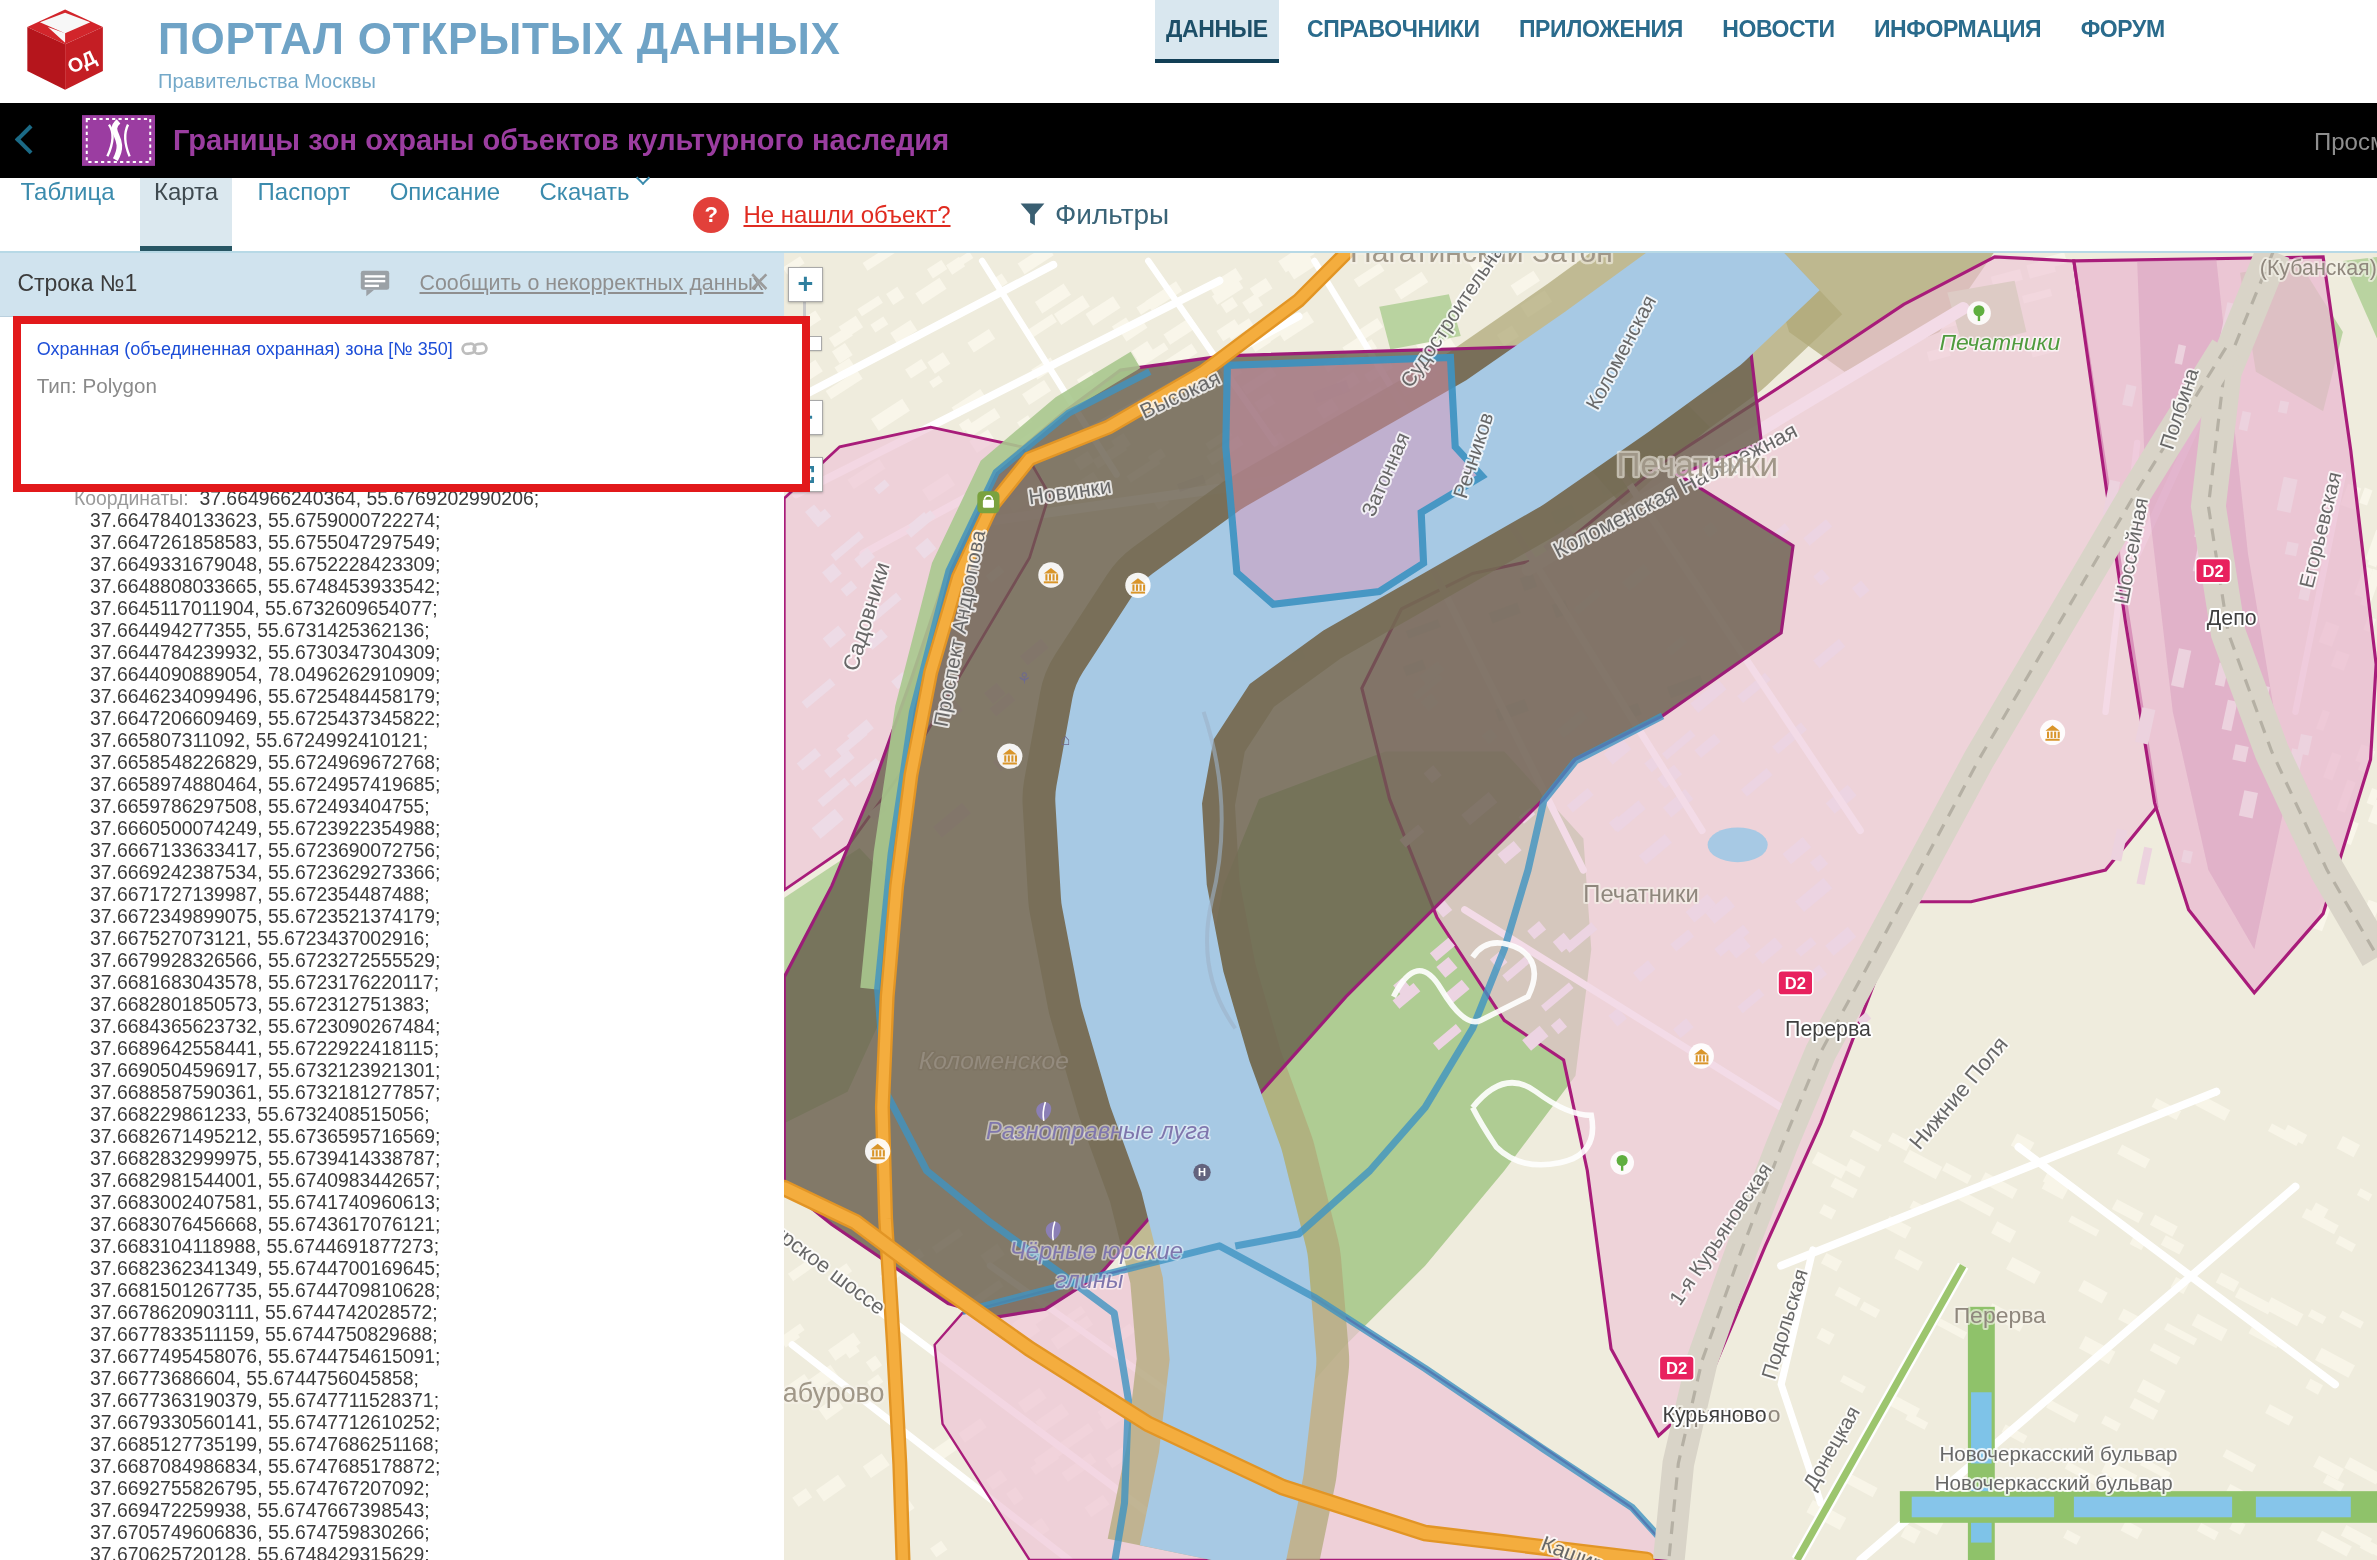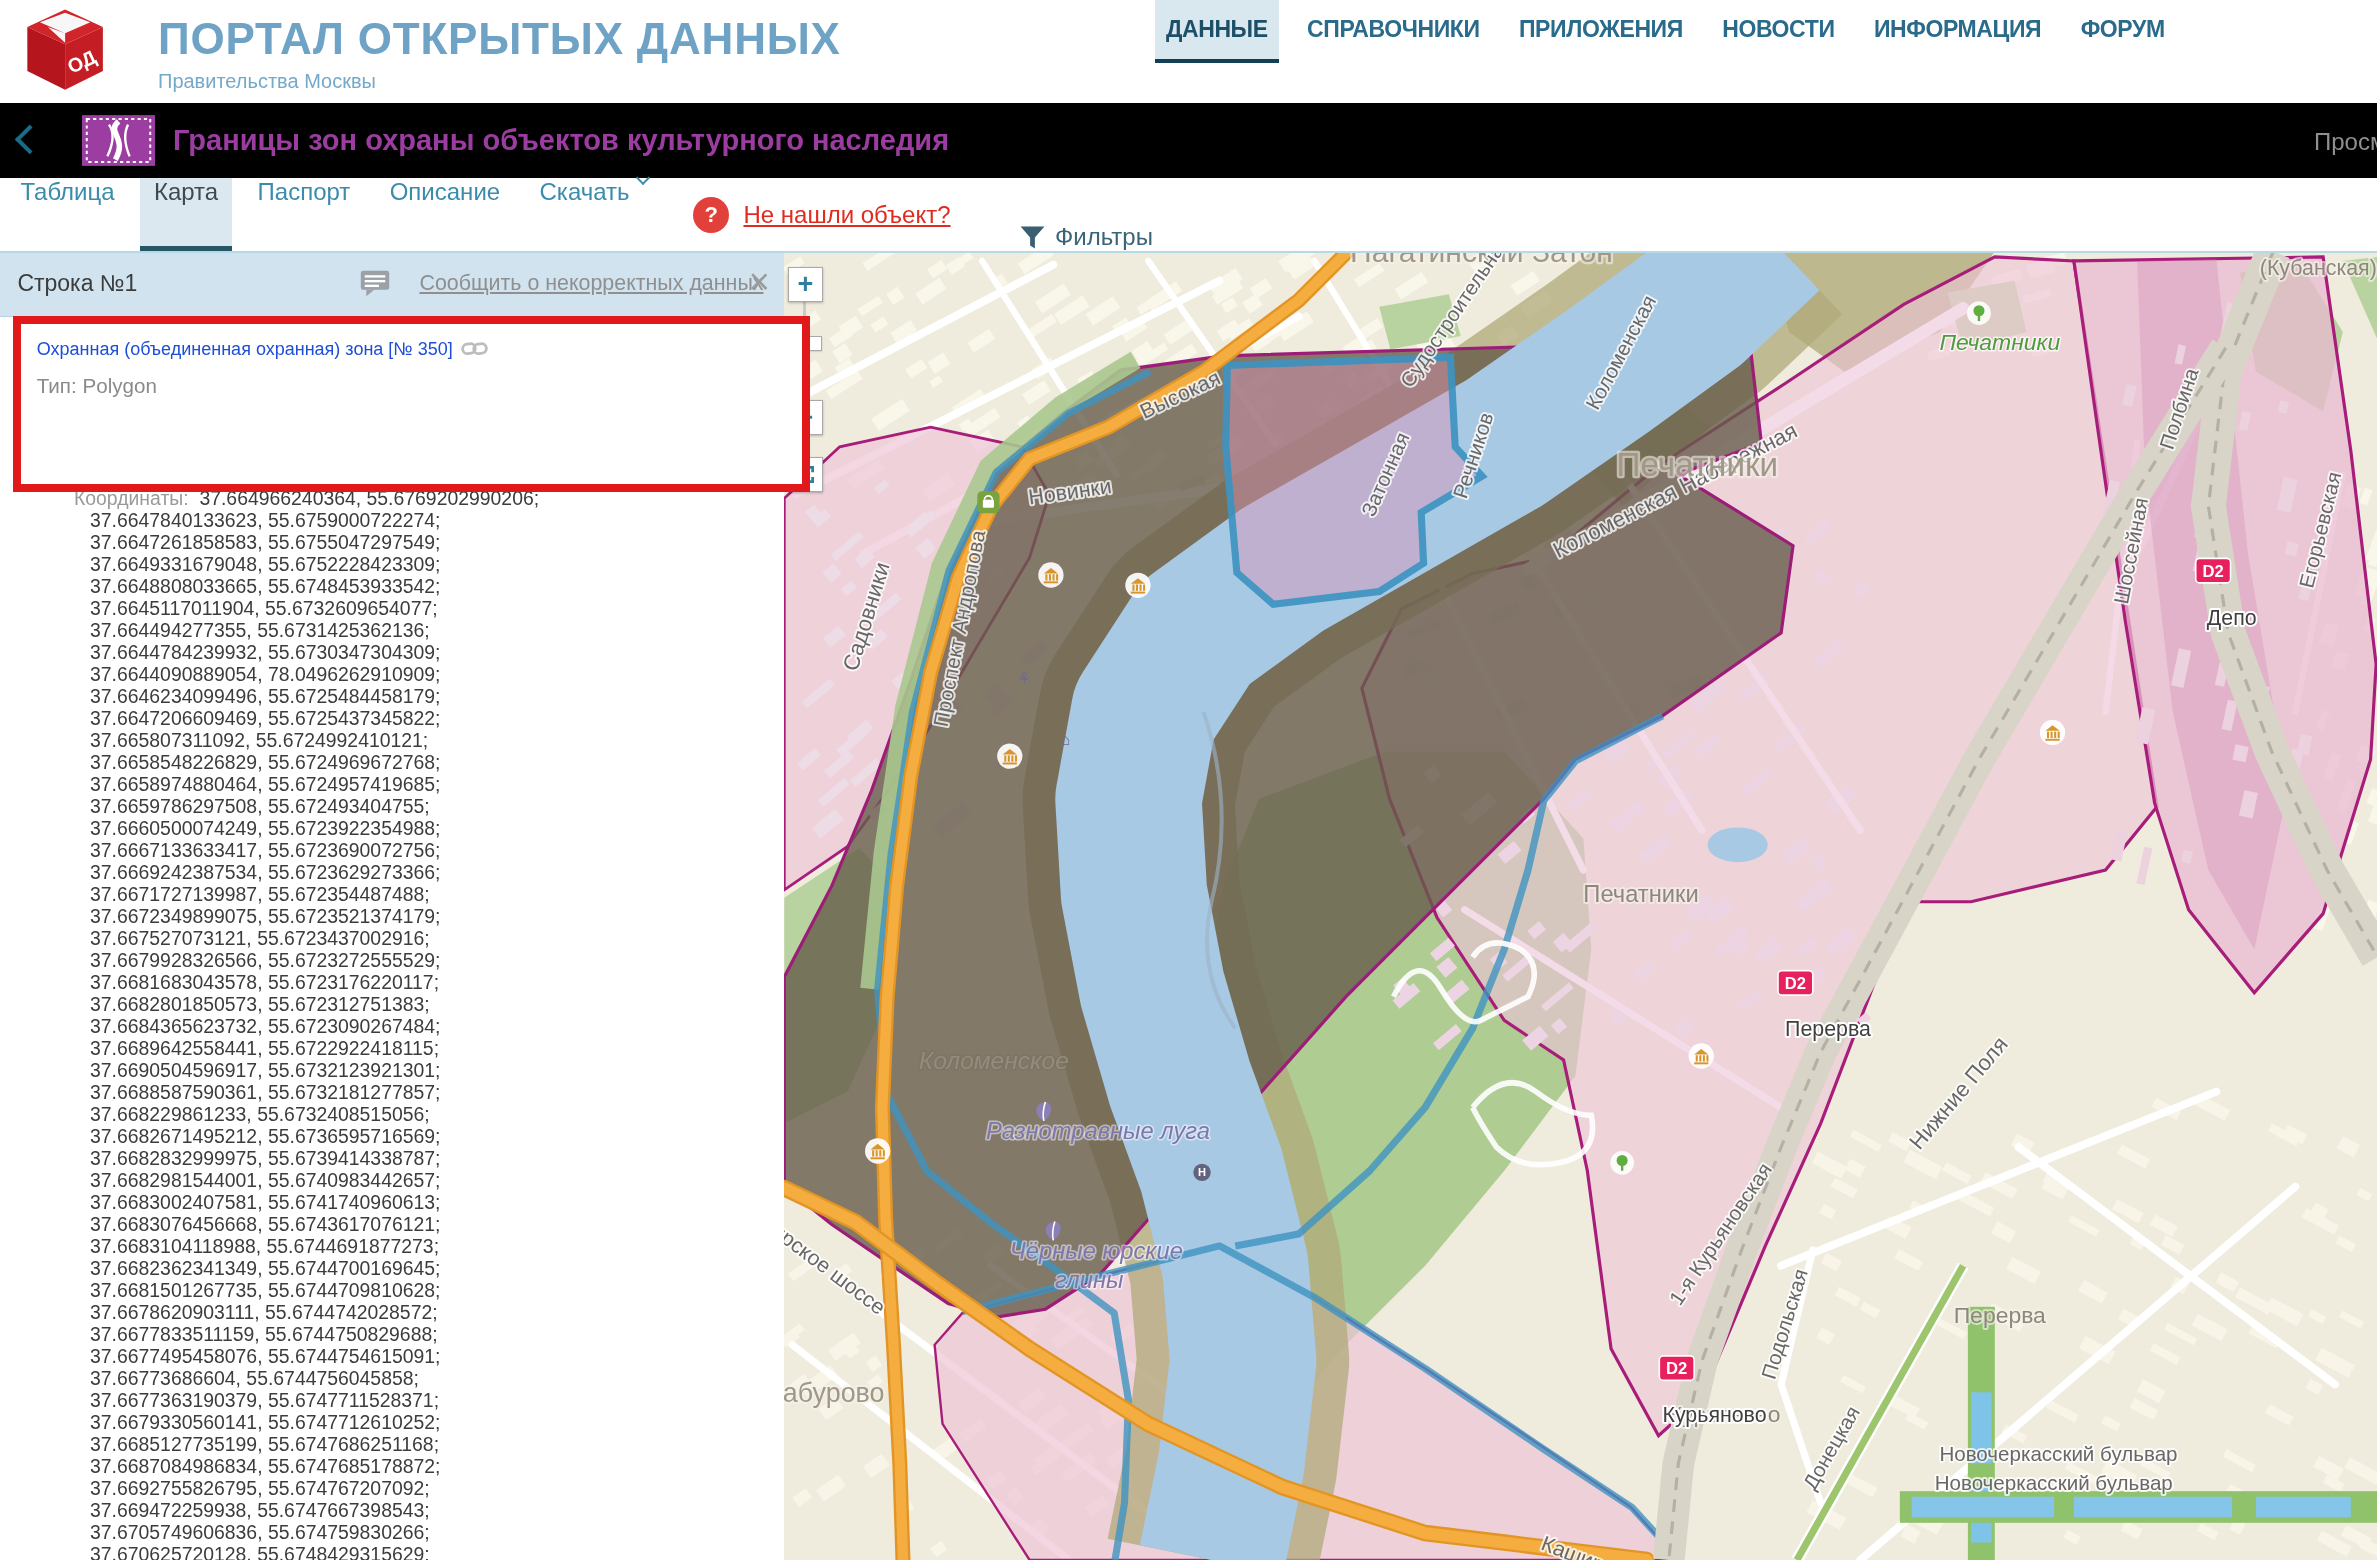--- a/index.html
+++ b/index.html
@@ -28,21 +28,21 @@
   .tabsbar{position:absolute;left:0;top:178px;width:2377px;height:73px;background:#fff;
            display:flex;align-items:stretch;}
   .tab{display:flex;font-size:24px;color:#3b8bad;padding:0 14.2px;margin-right:11px;cursor:pointer;}
   .tab.active{color:#3f4a50;background:#dbe8ef;border-bottom:5.5px solid #275664;}
   .chev-down{display:inline-block;width:8px;height:8px;border-right:2.4px solid #3b8bad;
              border-bottom:2.4px solid #3b8bad;transform:rotate(45deg);margin-left:8px;margin-top:-4.7px;}
   .help-badge{width:36px;height:36px;border-radius:50%;background:#e2403a;color:#fff;font-size:22px;
               font-weight:bold;display:flex;align-items:center;justify-content:center;align-self:center;
               margin:0 14.2px 0 20.6px;cursor:pointer;}
   .notfound{display:flex;align-items:center;font-size:24px;color:#e02b20;text-decoration:underline;cursor:pointer;}
-  .filters{display:flex;align-items:flex-end;margin-left:68px;font-size:24px;color:#3a6478;cursor:pointer;}
+  .filters{display:flex;align-items:center;margin-left:68px;font-size:28px;color:#3a6478;cursor:pointer;}
   .filters svg{margin-right:9.5px;}
   .blue-sep{position:absolute;left:0;top:251px;width:2377px;height:2.4px;background:#b7d9e6;}
   
   .panel{position:absolute;left:0;top:253px;width:784px;height:1307px;background:#fff;z-index:6;}
   .panel-head{position:absolute;left:0;top:0;width:100%;height:63px;background:#d0e3ee;
               border-bottom:0.8px solid #bad0de;}
   .row-title{position:absolute;left:17.4px;top:17.4px;font-size:23px;color:#3c3c3c;}
   .report{position:absolute;left:360px;top:17.4px;display:flex;align-items:center;font-size:21.4px;
           color:#8f8f8f;cursor:pointer;gap:20px;}
   .report span{text-decoration:underline;margin-left:9.5px;}

